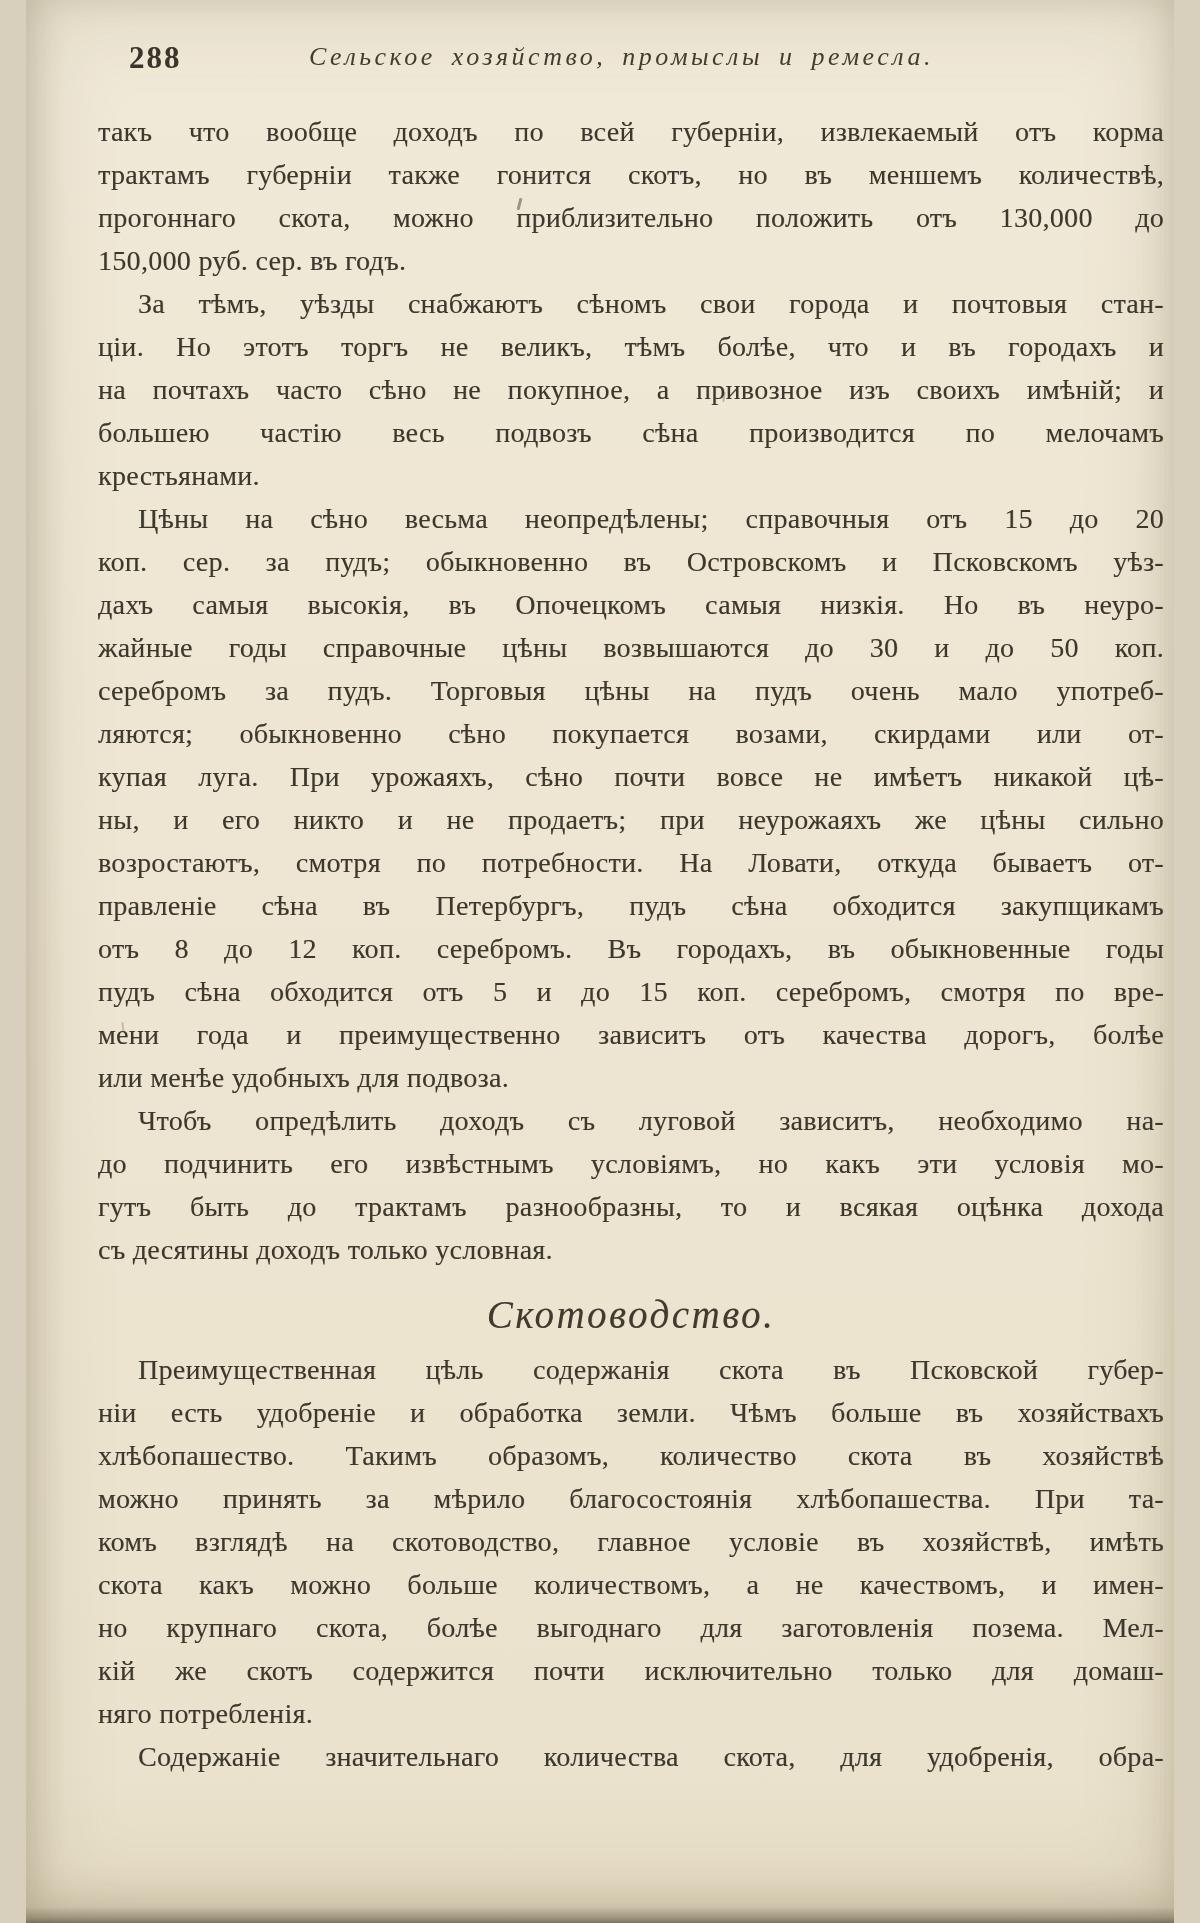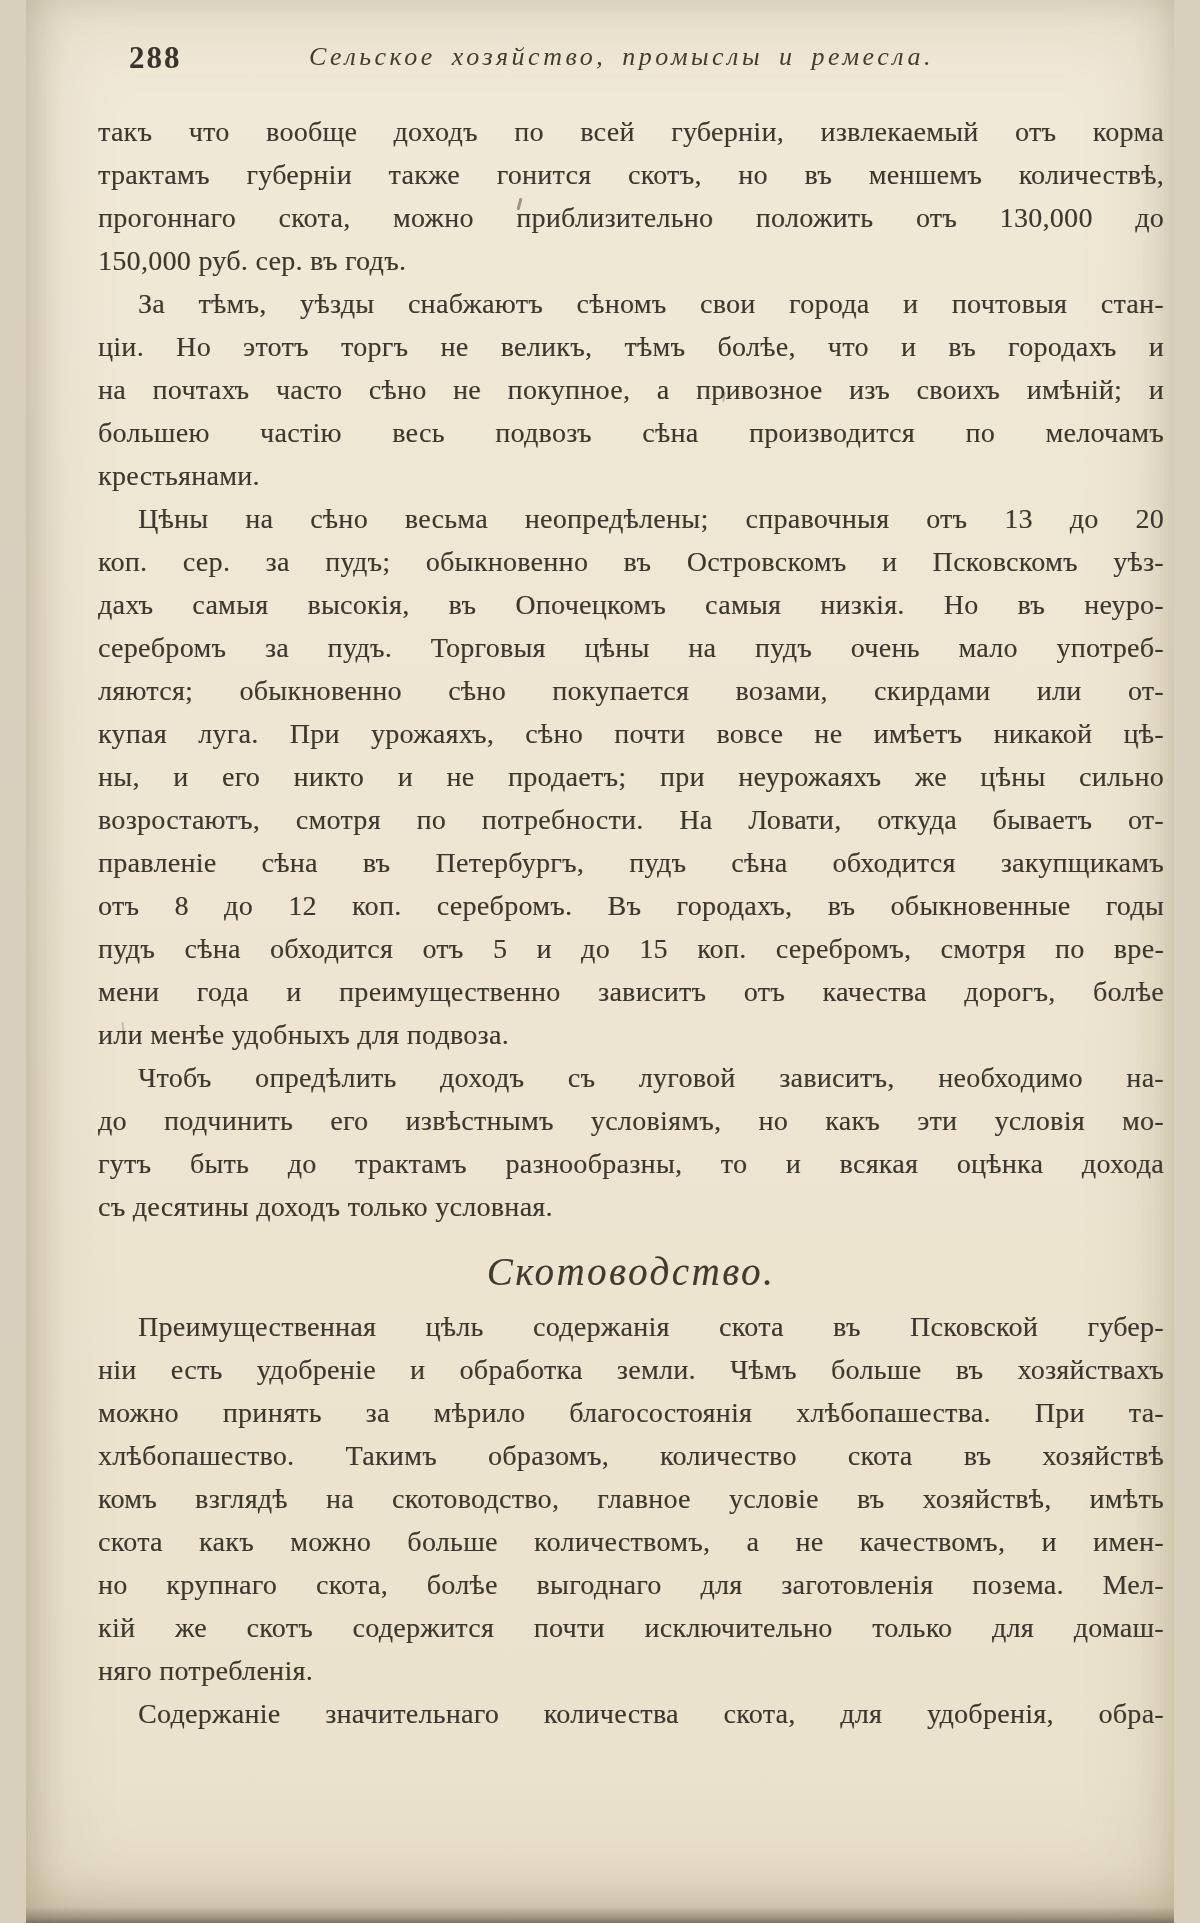--- a/index.html
+++ b/index.html
@@ -103,42 +103,43 @@
   <div class="content" id="content">
       <div class="line">такъ что вообще доходъ по всей губерніи, извлекаемый отъ корма</div>
       <div class="line">трактамъ губерніи также гонится скотъ, но въ меншемъ количествѣ,</div>
       <div class="line">прогоннаго скота, можно приблизительно положить отъ 130,000 до</div>
       <div class="line para-end">150,000 руб. сер. въ годъ.</div>
       <div class="line indent">За тѣмъ, уѣзды снабжаютъ сѣномъ свои города и почтовыя стан-</div>
       <div class="line">ціи. Но этотъ торгъ не великъ, тѣмъ болѣе, что и въ городахъ и</div>
       <div class="line">на почтахъ часто сѣно не покупное, а привозное изъ своихъ имѣній; и</div>
       <div class="line">большею частію весь подвозъ сѣна производится по мелочамъ</div>
       <div class="line para-end">крестьянами.</div>
-      <div class="line indent">Цѣны на сѣно весьма неопредѣлены; справочныя отъ 13 до 20</div>
+      <div class="line indent">Цѣны на сѣно весьма неопредѣлены; справочныя отъ 15 до 20</div>
       <div class="line">коп. сер. за пудъ; обыкновенно въ Островскомъ и Псковскомъ уѣз-</div>
       <div class="line">дахъ самыя высокія, въ Опочецкомъ самыя низкія. Но въ неуро-</div>
+      <div class="line">жайные годы справочные цѣны возвышаются до 30 и до 50 коп.</div>
       <div class="line">серебромъ за пудъ. Торговыя цѣны на пудъ очень мало употреб-</div>
       <div class="line">ляются; обыкновенно сѣно покупается возами, скирдами или от-</div>
       <div class="line">купая луга. При урожаяхъ, сѣно почти вовсе не имѣетъ никакой цѣ-</div>
       <div class="line">ны, и его никто и не продаетъ; при неурожаяхъ же цѣны сильно</div>
       <div class="line">возростаютъ, смотря по потребности. На Ловати, откуда бываетъ от-</div>
       <div class="line">правленіе сѣна въ Петербургъ, пудъ сѣна обходится закупщикамъ</div>
       <div class="line">отъ 8 до 12 коп. серебромъ. Въ городахъ, въ обыкновенные годы</div>
       <div class="line">пудъ сѣна обходится отъ 5 и до 15 коп. серебромъ, смотря по вре-</div>
       <div class="line">мени года и преимущественно зависитъ отъ качества дорогъ, болѣе</div>
       <div class="line para-end">или менѣе удобныхъ для подвоза.</div>
       <div class="line indent">Чтобъ опредѣлить доходъ съ луговой зависитъ, необходимо на-</div>
       <div class="line">до подчинить его извѣстнымъ условіямъ, но какъ эти условія мо-</div>
       <div class="line">гутъ быть до трактамъ разнообразны, то и всякая оцѣнка дохода</div>
       <div class="line para-end">съ десятины доходъ только условная.</div>
       <div class="section-heading">Скотоводство.</div>
       <div class="line indent">Преимущественная цѣль содержанія скота въ Псковской губер-</div>
       <div class="line">ніи есть удобреніе и обработка земли. Чѣмъ больше въ хозяйствахъ</div>
+      <div class="line">хлѣбопашество. Такимъ образомъ, количество скота въ хозяйствѣ</div>
       <div class="line">можно принять за мѣрило благосостоянія хлѣбопашества. При та-</div>
-      <div class="line">хлѣбопашество. Такимъ образомъ, количество скота въ хозяйствѣ</div>
       <div class="line">комъ взглядѣ на скотоводство, главное условіе въ хозяйствѣ, имѣть</div>
       <div class="line">скота какъ можно больше количествомъ, а не качествомъ, и имен-</div>
       <div class="line">но крупнаго скота, болѣе выгоднаго для заготовленія позема. Мел-</div>
       <div class="line">кій же скотъ содержится почти исключительно только для домаш-</div>
       <div class="line para-end">няго потребленія.</div>
       <div class="line indent">Содержаніе значительнаго количества скота, для удобренія, обра-</div>
     </div>
 
   <div class="speck speck-a"></div>
   <div class="speck speck-b"></div>

